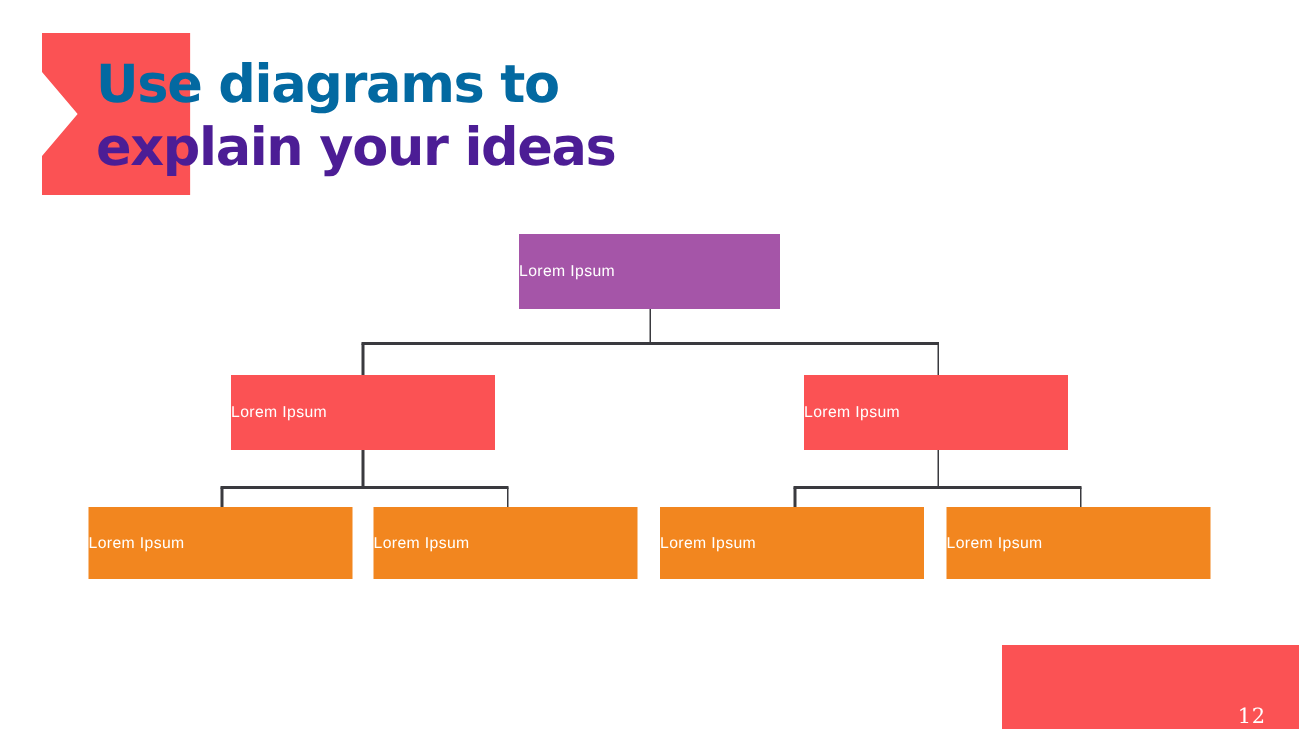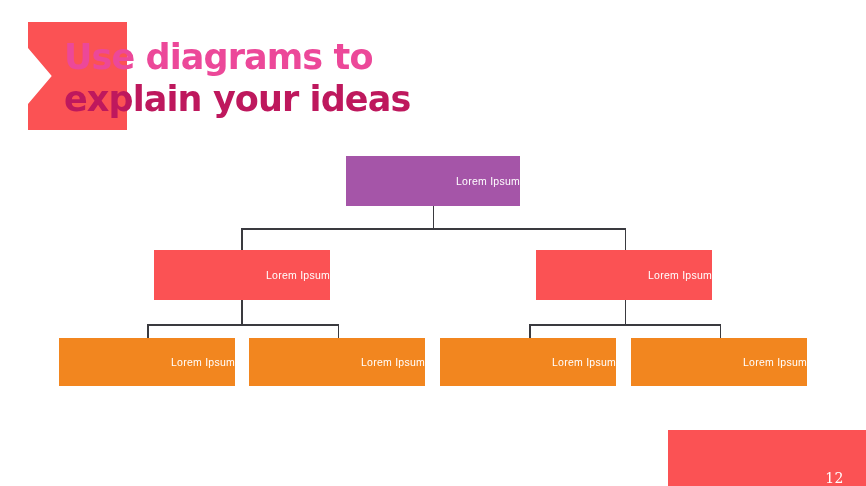--- a/index.html
+++ b/index.html
@@ -55,24 +55,23 @@
     left: 0;
     top: 0;
     width: 866px;
     height: 486px;
   }
 
   .node {
     position: absolute;
     display: flex;
     align-items: center;
-    justify-content: flex-end;
+    justify-content: flex-start;
     box-sizing: border-box;
     z-index: 2;
-    padding-left: 28px;
   }
   .node-label {
     font-family: "Liberation Sans", sans-serif;
     font-size: 10.5px;
     letter-spacing: 0.25px;
     color: #ffffff;
     white-space: nowrap;
     text-align: center;
   }
 
@@ -106,22 +105,22 @@
   }
 </style>
 </head>
 <body>
 
 <div id="slide">
 
   <div class="ribbon"></div>
 
   <div class="title-block">
-    <span class="title-line" style="color: #ec4899;">Use diagrams to</span>
-    <span class="title-line" style="color: #be185d;">explain your ideas</span>
+    <span class="title-line" style="color: #0369a1;">Use diagrams to</span>
+    <span class="title-line" style="color: #4c1d95;">explain your ideas</span>
   </div>
 
   <div class="diagram">
 
     <div class="connector v" style="left: 432.5px; top: 206px; height: 23px; background: rgb(58, 58, 63);"></div>
     <div class="connector h" style="left: 241px; top: 228.4px; width: 385px; background: rgb(58, 58, 63);"></div>
     <div class="connector v" style="left: 241px; top: 229px; height: 21px; background: rgb(58, 58, 63);"></div>
     <div class="connector v" style="left: 624.5px; top: 229px; height: 21px; background: rgb(58, 58, 63);"></div>
 
     <div class="connector v" style="left: 241px; top: 300px; height: 25px; background: rgb(58, 58, 63);"></div>

